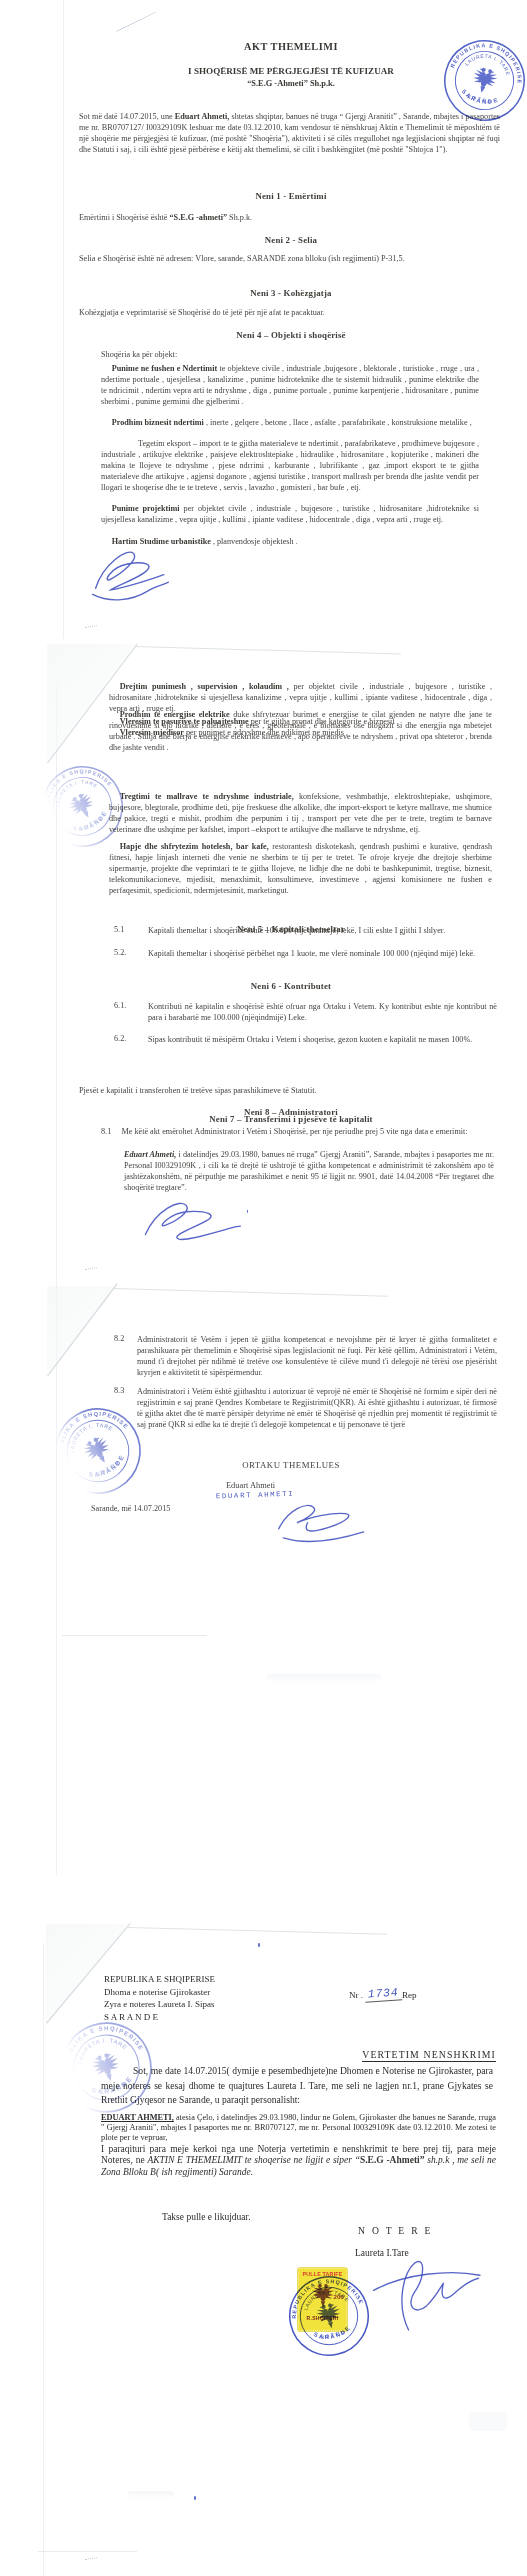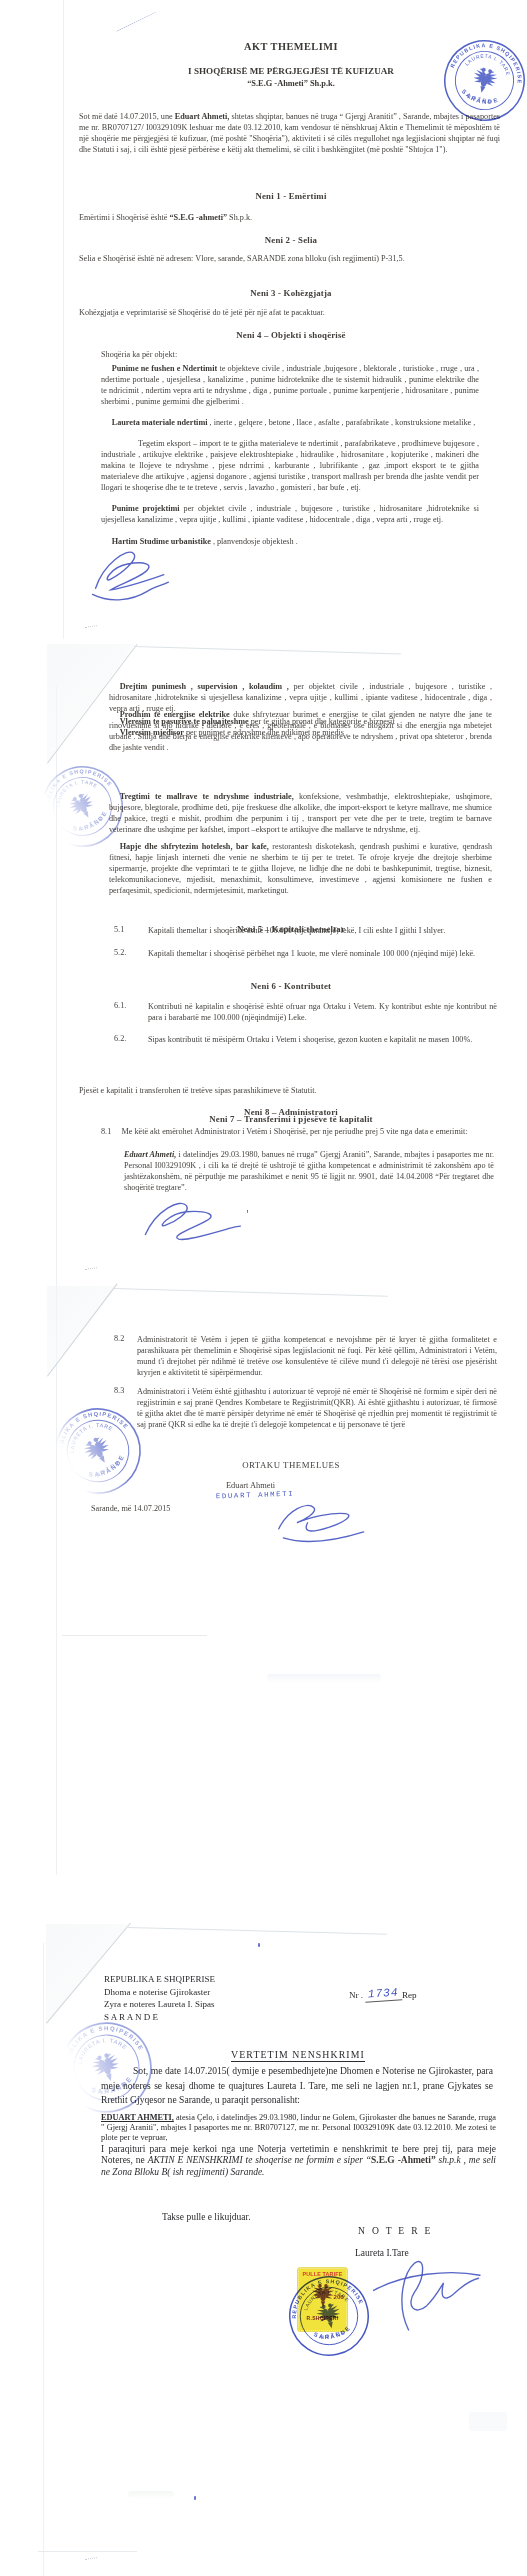--- a/index.html
+++ b/index.html
@@ -136,21 +136,21 @@
   <div class="neni" style="top:288px;">Neni 3 - Kohëzgjatja</div>
   <div class="t body1" style="left:79px;top:307px;width:421px;">Kohëzgjatja e veprimtarisë së Shoqërisë do të jetë për një afat te pacaktuar.</div>
 
   <div class="neni" style="top:330px;">Neni 4 – Objekti i shoqërisë</div>
   <div class="t body1" style="left:101px;top:349px;width:378px;">Shoqëria ka për objekt:</div>
 
   <div class="t just body1" style="left:101px;top:363px;width:378px;text-indent:10.7px;">
     <span class="b">Punime ne fushen e Ndertimit</span><span> te objekteve civile , industriale ,bujqesore , blektorale , turistioke , rruge , ura , ndertime portuale , ujesjellesa , kanalizime , punime hidroteknike dhe te sistemit hidraulik , punime elektrike dhe te ndricimit , ndertim vepra arti te ndryshme , diga , punime portuale , punime karpentjerie , hidrosanitare , punime sherbimi , punime germimi dhe gjelberimi .</span>
   </div>
   <div class="t just body1" style="left:101px;top:417px;width:378px;text-indent:10.7px;">
-    <span class="b">Laureta materiale ndertimi</span><span> ,  inerte , gelqere , betone , llace , asfalte , parafabrikate , konstruksione metalike ,</span>
+    <span class="b">Prodhim biznesit ndertimi</span><span> ,  inerte , gelqere , betone , llace , asfalte , parafabrikate , konstruksione metalike ,</span>
   </div>
   <div class="t just body1" style="left:101px;top:438px;width:378px;text-indent:37px;">Tegetim eksport – import  te te  gjitha  materialeve  te  ndertimit , parafabrikateve , prodhimeve bujqesore , industriale , artikujve elektrike , paisjeve elektroshtepiake , hidraulike , hidrosanitare , kopjuterike , makineri dhe makina te llojeve te ndryshme , pjese ndrrimi , karburante , lubrifikante , gaz ,import eksport te te gjitha materialeve dhe artikujve , agjensi doganore , agjensi turistike , transport mallrash per brenda dhe jashte vendit per llogari te shoqerise dhe te te treteve , servis , lavazho , gomisteri , bar bufe , etj.</div>
   <div class="t just body1" style="left:101px;top:503px;width:378px;text-indent:10.7px;">
     <span class="b">Punime projektimi</span><span> per objektet civile , industriale , bujqesore , turistike , hidrosanitare ,hidroteknike si ujesjellesa  kanalizime , vepra ujitje , kullimi , ipiante vaditese , hidocentrale , diga , vepra arti , rruge etj.</span>
   </div>
   <div class="t just body1" style="left:101px;top:536px;width:378px;text-indent:10.7px;">
     <span class="b">Hartim Studime urbanistike</span><span> , planvendosje objektesh .</span>
   </div>
 
   <div class="stamp" style="left:442px;top:38px;width:85px;height:85px;transform:rotate(14deg);opacity:.88;">
@@ -246,32 +246,32 @@
     <span>Nr .</span>
     <span class="hw hw-number">1734</span><span>Rep</span>
   </div>
 
   <div class="stamp fade-left" style="left:59px;top:2020px;width:95px;height:95px;transform:rotate(-18deg);opacity:.55;">
     <svg viewBox="0 0 120 120">
         <use href="#notary-stamp"></use>
       </svg>
   </div>
 
-  <div class="t p4" style="left:86px;top:2047px;width:424px;text-align:center;">
+  <div class="t p4" style="left:72px;top:2047px;width:424px;text-align:right;">
     <span style="font-size:9.8px;letter-spacing:1.1px;border-bottom:0.8px solid #2c2c30;padding-bottom:0.8px;">VERTETIM  NENSHKRIMI</span>
   </div>
 
   <div class="t just p4 p4body" style="left:101px;top:2064px;width:392px;text-indent:32px;">Sot, me date 14.07.2015( dymije e pesembedhjete)ne Dhomen e Noterise ne Gjirokaster, para meje noteres se kesaj dhome te quajtures  Laureta I. Tare, me seli ne lagjen nr.1, prane Gjykates se Rrethit Gjyqesor ne Sarande, u paraqit personalisht:</div>
 
   <div class="t just p4 p4small" style="left:101px;top:2113px;width:395px;">
     <span class="b uline" style="color:#2c2c30;">EDUART AHMETI,</span><span> atesia  Çelo, i datelindjes  29.03.1980,  lindur ne Golem, Gjirokaster  dhe banues ne Sarande, rruga " Gjergj Araniti", mbajtes I pasaportes me nr. BR0707127,  me nr. Personal I00329109K  date 03.12.2010. Me zotesi te plote per te vepruar,</span>
   </div>
 
   <div class="t just p4 p4mid" style="left:101px;top:2144px;width:395px;">
-    <span>I paraqituri  para  meje  kerkoi   nga une Noterja vertetimin  e nenshkrimit te bere prej tij, para meje Noteres,  ne   </span><span class="it">AKTIN E NENSHKRIMI  te shoqerise ne formim e siper “</span><span class="b">S.E.G -Ahmeti”</span><span class="it">  sh.p.k , me seli ne  Zona Blloku B( ish regjimenti) Sarande.</span>
+    <span>I paraqituri  para  meje  kerkoi   nga une Noterja vertetimin  e nenshkrimit te bere prej tij, para meje Noteres,  ne   </span><span class="it">AKTIN E THEMELIMIT  te shoqerise ne ligjit e siper “</span><span class="b">S.E.G -Ahmeti”</span><span class="it">  sh.p.k , me seli ne  Zona Blloku B( ish regjimenti) Sarande.</span>
   </div>
 
   <div class="t p4 p4mid" style="left:162px;top:2212px;">Takse pulle  e likujduar.</div>
 
   <div class="t p4" style="left:358px;top:2225px;font-size:9.6px;letter-spacing:2.3px;">N O T E R E</div>
   <div class="t p4" style="left:355px;top:2248px;font-size:9.5px;">Laureta I.Tare</div>
 
   <div class="tax-stamp" style="left:298px;top:2268px;">
     <div class="tax-title">PULLE TARIFE</div>
     <svg class="tax-eagle" viewBox="40 36 40 44">

